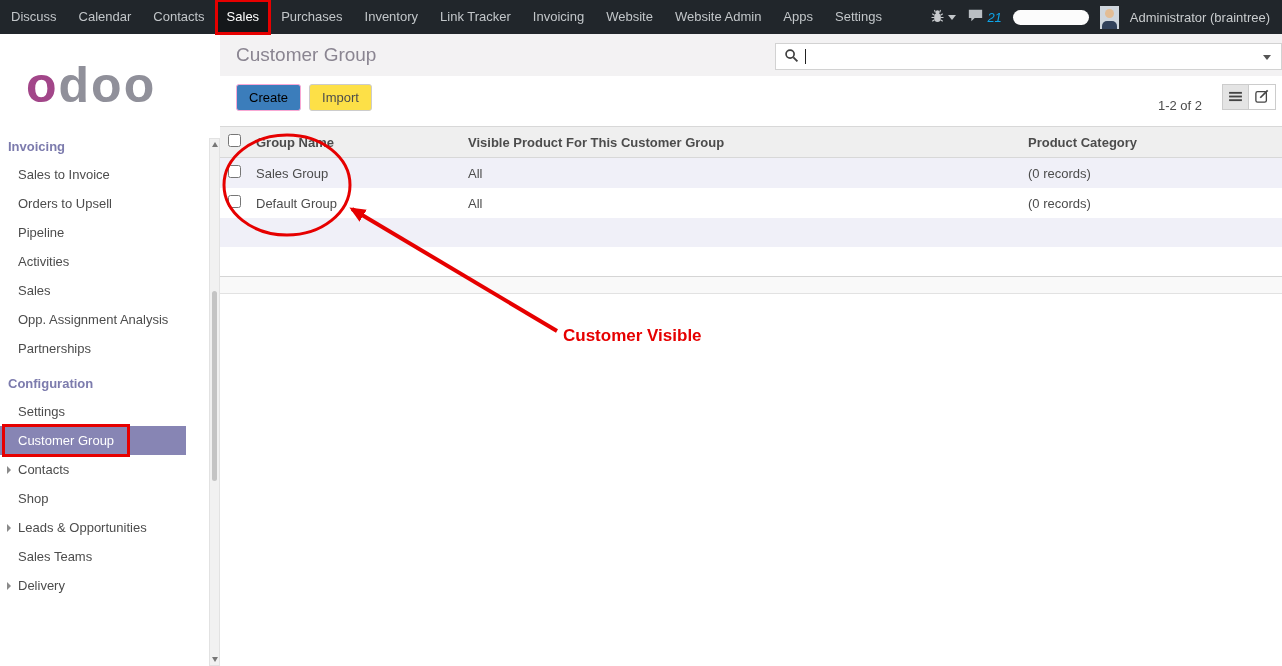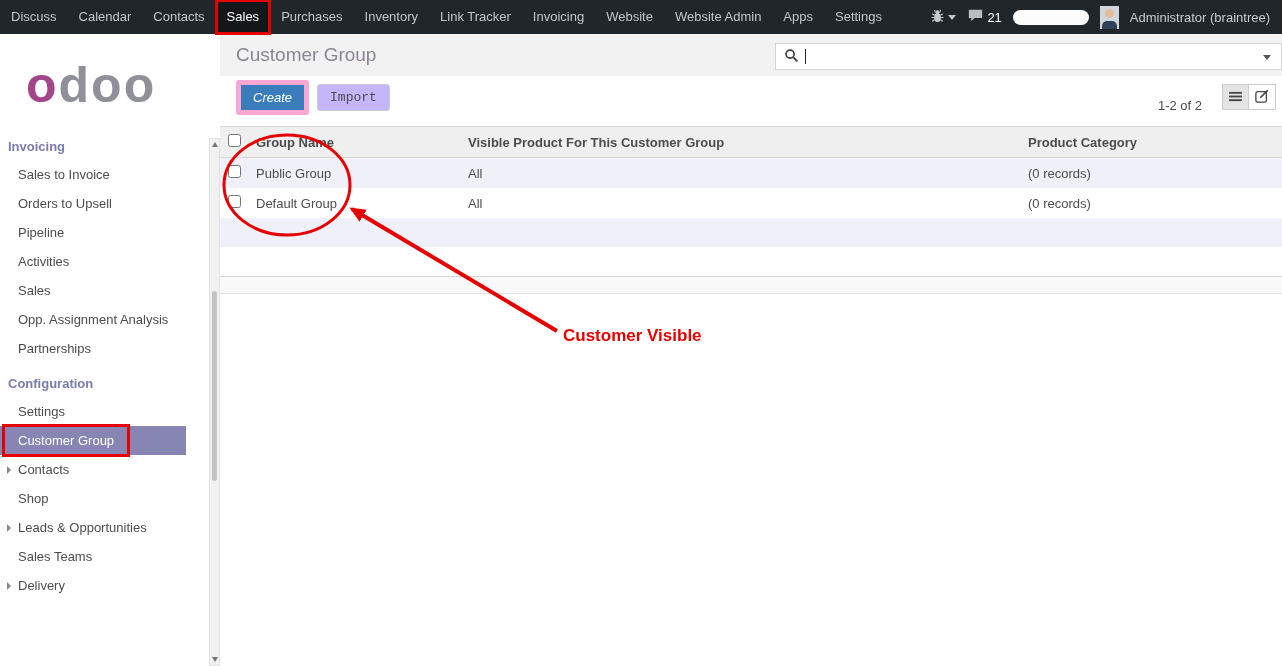--- a/index.html
+++ b/index.html
@@ -16,21 +16,21 @@
     background:#21262b; display:flex; align-items:stretch; z-index:5;
   }
   .menu-item {
     color:#c2c6c9; line-height:34px; padding:0 11px; cursor:pointer; white-space:nowrap;
   }
   .menu-item.active { background:#14171a; color:#fff; }
   .annot-outline { outline:3px solid #e60000; outline-offset:-2px; }
   .topbar-right { margin-left:auto; display:flex; align-items:center; gap:11px; padding-right:12px; }
   .sys-icon { display:flex; align-items:center; gap:3px; cursor:pointer; }
   .caret-down-light { width:0; height:0; border-left:4px solid transparent; border-right:4px solid transparent; border-top:5px solid #c2c6c9; }
-  .msg-count { color:#ffffff; }
+  .msg-count { color:#0ea5e9;font-style:italic; }
   .status-pill { width:76px; height:15px; background:#fcfcfc; border-radius:8px; }
   .avatar { width:19px; height:23px; background:#cfd6dd; position:relative; overflow:hidden; }
   .avatar::before { content:""; position:absolute; top:3px; left:5px; width:9px; height:9px; border-radius:50%; background:#e3bd95; }
   .avatar::after  { content:""; position:absolute; bottom:-1px; left:2px; width:15px; height:9px; border-radius:5px 5px 0 0; background:#31415a; }
   .user-name { color:#c9ccce; white-space:nowrap; }
 
   
   .sidebar { position:absolute; top:34px; left:0; width:186px; bottom:0; background:#fff; }
   .logo { padding:26px 0 16px 26px; font-size:50px; font-weight:bold; letter-spacing:2px; color:#90909a; line-height:1; cursor:pointer; }
   .logo-o { color:#a24689; }
@@ -54,22 +54,22 @@
   .page-title { font-size:19px; font-weight:normal; color:#8a8591; }
   .searchbox { position:absolute; left:555px; right:0; top:9px; height:27px; background:#fff;
                border:1px solid #d2d2d2; display:flex; align-items:center; padding:0 26px 0 8px; }
   .text-cursor { width:1px; height:15px; background:#222; margin-left:6px; }
   .search-input { flex:1; border:none; outline:none; font-size:13px; background:transparent; }
   .caret-down-dark { position:absolute; right:10px; top:11px; width:0; height:0;
                      border-left:4px solid transparent; border-right:4px solid transparent; border-top:5px solid #555; cursor:pointer; }
 
   .cp-bottom { position:relative; padding:8px 0 8px 16px; height:42px; display:flex; align-items:center; }
   .btn { font-size:13px; border-radius:3px; padding:5px 12px; cursor:pointer; font-family:inherit; }
-  .btn-create { background:#3b7dbb; border:5px solid #f9a8d4; color:#ffffff;font-style:italic; }
-  .btn-import { background:#c4b5fd; border:1px solid #ccc; color:#4c4c4c; margin-left:8px;font-family:Liberation Mono, monospace; }
+  .btn-create { background:#3b7dbb; border:1px solid #f9a8d4; color:#000000; }
+  .btn-import { background:#fde047; border:1px solid #ccc; color:#4c4c4c; margin-left:8px; }
   .pager { position:absolute; right:80px; top:14px; color:#4c4c4c; cursor:pointer;margin-top:8px; }
   .view-switcher { position:absolute; right:6px; top:8px; display:flex; }
   .vs-btn { width:27px; height:26px; border:1px solid #ccc; background:#fff; display:flex; align-items:center; justify-content:center; cursor:pointer; }
   .vs-btn.active { background:#e4e4e4; }
   .vs-btn + .vs-btn { border-left:none; }
 
   
   table { width:100%; border-collapse:collapse; table-layout:fixed; margin-top:8px; font-size:13px; }
   thead th { background:#efefef; border-top:1px solid #d8d8d8; border-bottom:1px solid #d8d8d8;
              text-align:left; font-weight:bold; color:#4c4c4c; padding:7px 8px; cursor:pointer; }
@@ -228,21 +228,21 @@
       <tr>
         <th class="check"><input type="checkbox" style=""></th>
         <th>Group Name</th>
         <th>Visible Product For This Customer Group</th>
         <th>Product Category</th>
       </tr>
     </thead>
     <tbody>
       <tr>
         <td class="check"><input type="checkbox" style=""></td>
-        <td>Public Group</td>
+        <td>Sales Group</td>
         <td>All</td>
         <td>(0 records)</td>
       </tr>
       <tr>
         <td class="check"><input type="checkbox" style=""></td>
         <td>Default Group</td>
         <td>All</td>
         <td>(0 records)</td>
       </tr>
       <tr class="filler">

